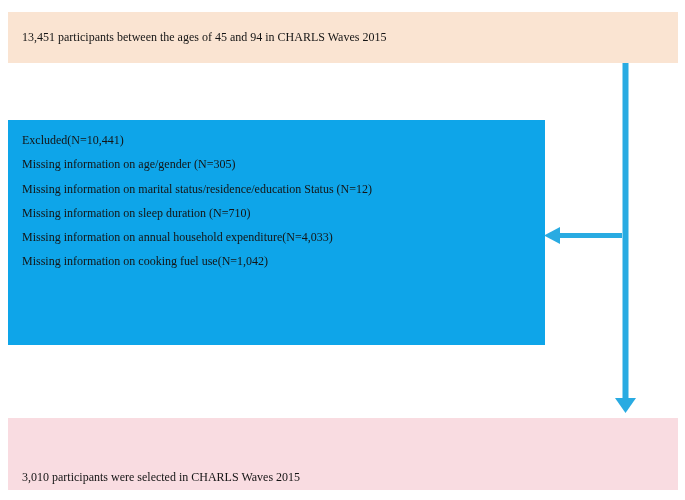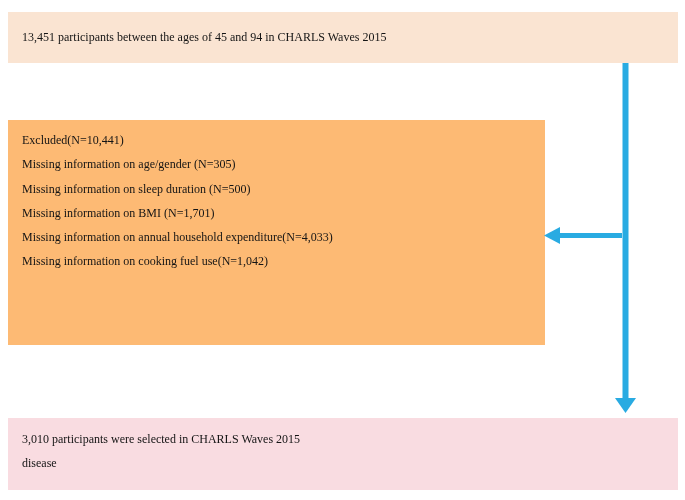--- a/index.html
+++ b/index.html
@@ -38,39 +38,40 @@
     background: #fae4d2;
     padding: 13px 0 0 14px;
   }
 
   
   #box-excluded {
     left: 8px;
     top: 120px;
     width: 537px;
     height: 225px;
-    background: #fdba74;
+    background: #0ea5e9;
     padding: 8px 0 16px 14px;
   }
   #box-excluded .line {
     display: block;
     white-space: nowrap;
   }
 
   
   #box-selected {
     left: 8px;
     top: 418px;
     width: 670px;
     height: 72px;
     background: #f9dce1;
     padding: 9px 10px 0 14px;
   }
   #box-selected .line {
     display: block;
+    margin-top: 38px;
   }
 
   
   #arrows {
     position: absolute;
     left: 0;
     top: 0;
     width: 685px;
     height: 500px;
     pointer-events: none;
@@ -81,22 +82,22 @@
 
 <div id="flowchart">
 
   <div class="box" id="box-cohort">
     <span>13,451 participants between the ages of 45 and 94 in CHARLS Waves 2015</span>
   </div>
 
   <div class="box" id="box-excluded">
     <span class="line">Excluded(N=10,441)</span>
     <span class="line">Missing information on age/gender (N=305)</span>
-    <span class="line">Missing information on sleep duration (N=500)</span>
-    <span class="line">Missing information on BMI (N=1,701)</span>
+    <span class="line">Missing information on marital status/residence/education Status (N=12)</span>
+    <span class="line">Missing information on sleep duration (N=710)</span>
     <span class="line">Missing information on annual household expenditure(N=4,033)</span>
     <span class="line">Missing information on cooking fuel use(N=1,042)</span>
   </div>
 
   <div class="box" id="box-selected">
     <span class="line">3,010 participants were selected in CHARLS Waves 2015</span>
     <span class="line">disease</span>
   </div>
 
   <svg id="arrows" viewBox="0 0 685 500">

